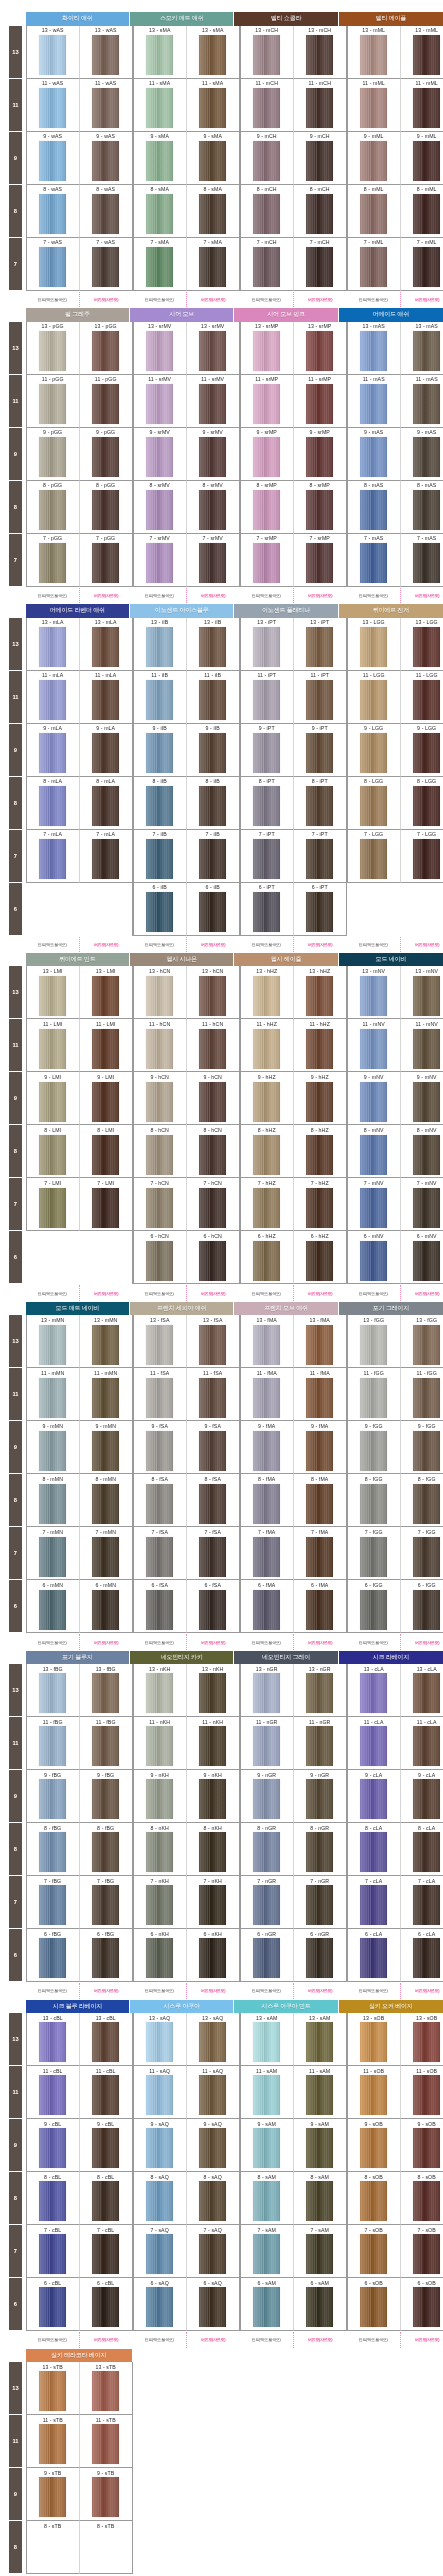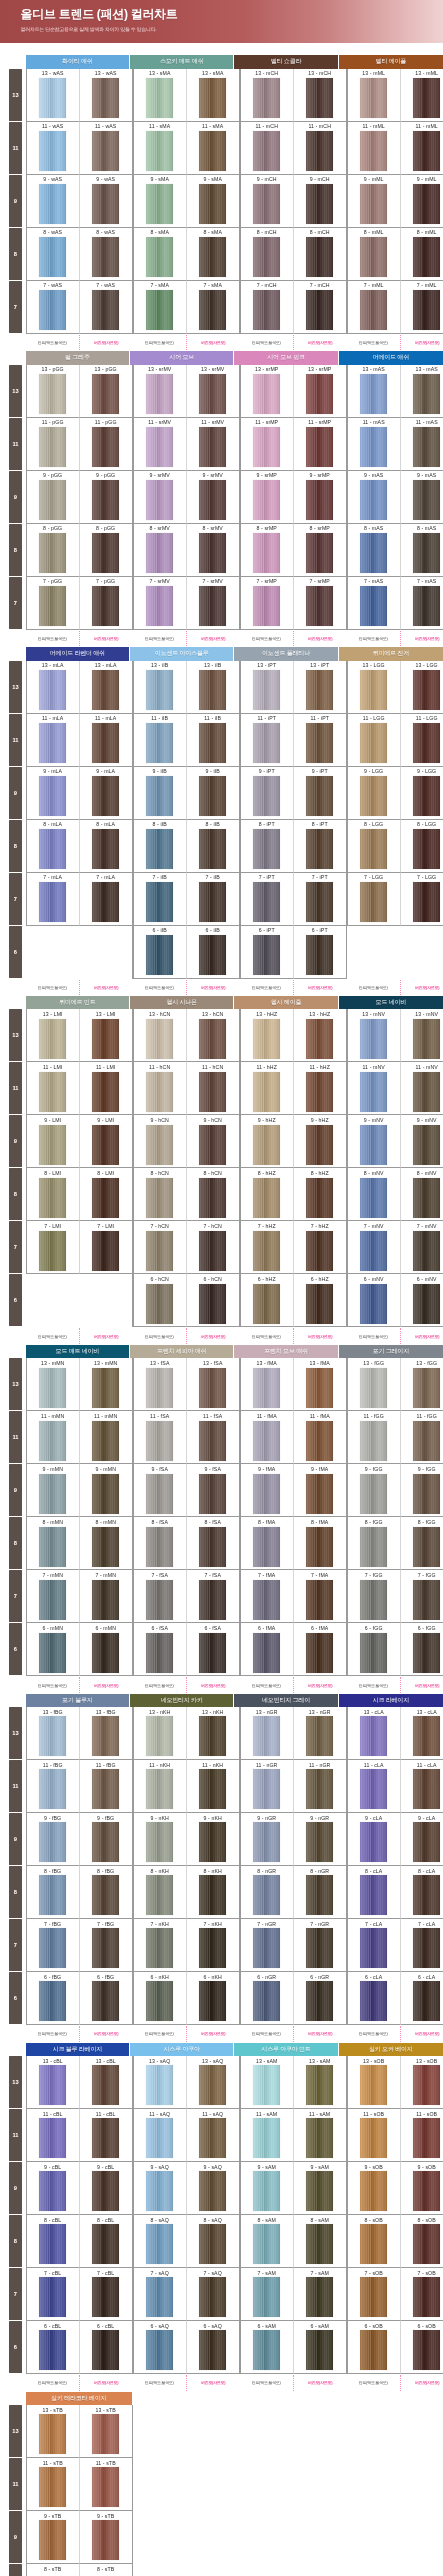--- a/index.html
+++ b/index.html
@@ -137,24 +137,20 @@
   .foot-cell.bur  { color:#ec4899; font-weight:bold; }
   .foot-sep {
     width:0; border-left: 0.8px dotted #f48fb1; height: 15.5px; align-self:center;
   }
 </style>
 </head>
 <body>
 
 <div id="page">
 
-  <div class="banner">
-    <div class="banner-title">올디브 트렌드 (패션) 컬러차트</div>
-    <div class="banner-sub">컬러차트는 단순참고용으로 실제 발색과 차이가 있을 수 있습니다.</div>
-  </div>
 
   <div class="chart-wrap" id="chart-wrap">
       <div class="block">
         <div class="group-header-row">
           <div class="group-header" style="background: rgb(100, 169, 221); width: 106px;">화이티 애쉬</div>
           <div class="group-header" style="background: rgb(104, 160, 150); width: 106px;">스모키 매트 애쉬</div>
           <div class="group-header" style="background: rgb(91, 58, 43); width: 106px;">멜티 쇼콜라</div>
           <div class="group-header" style="background: rgb(154, 79, 30); width: 106px;">멜티 메이플</div>
         </div>
         <div class="block-body">

